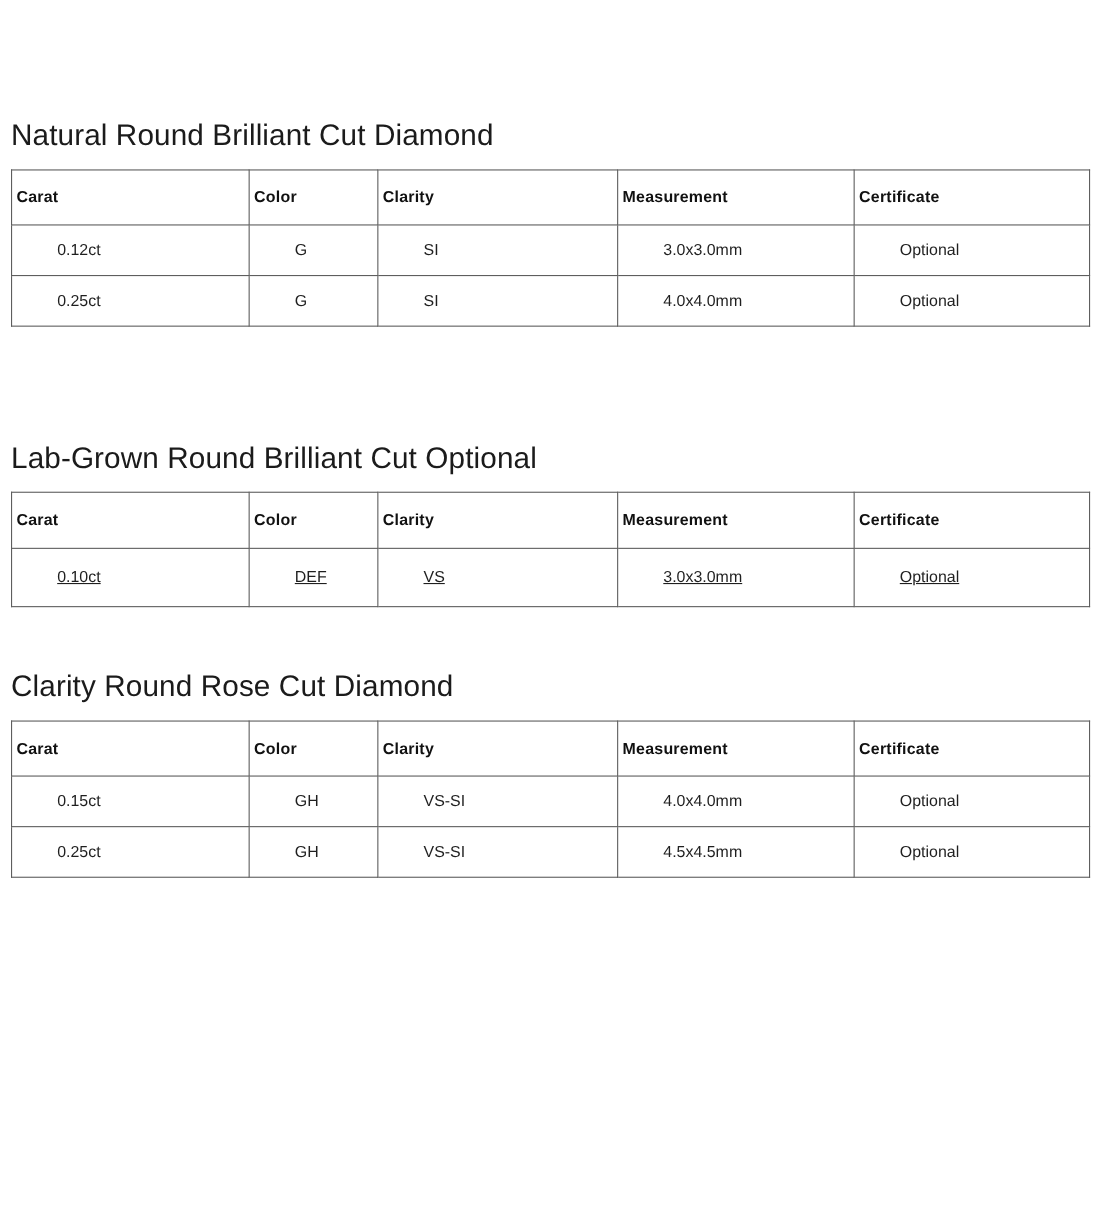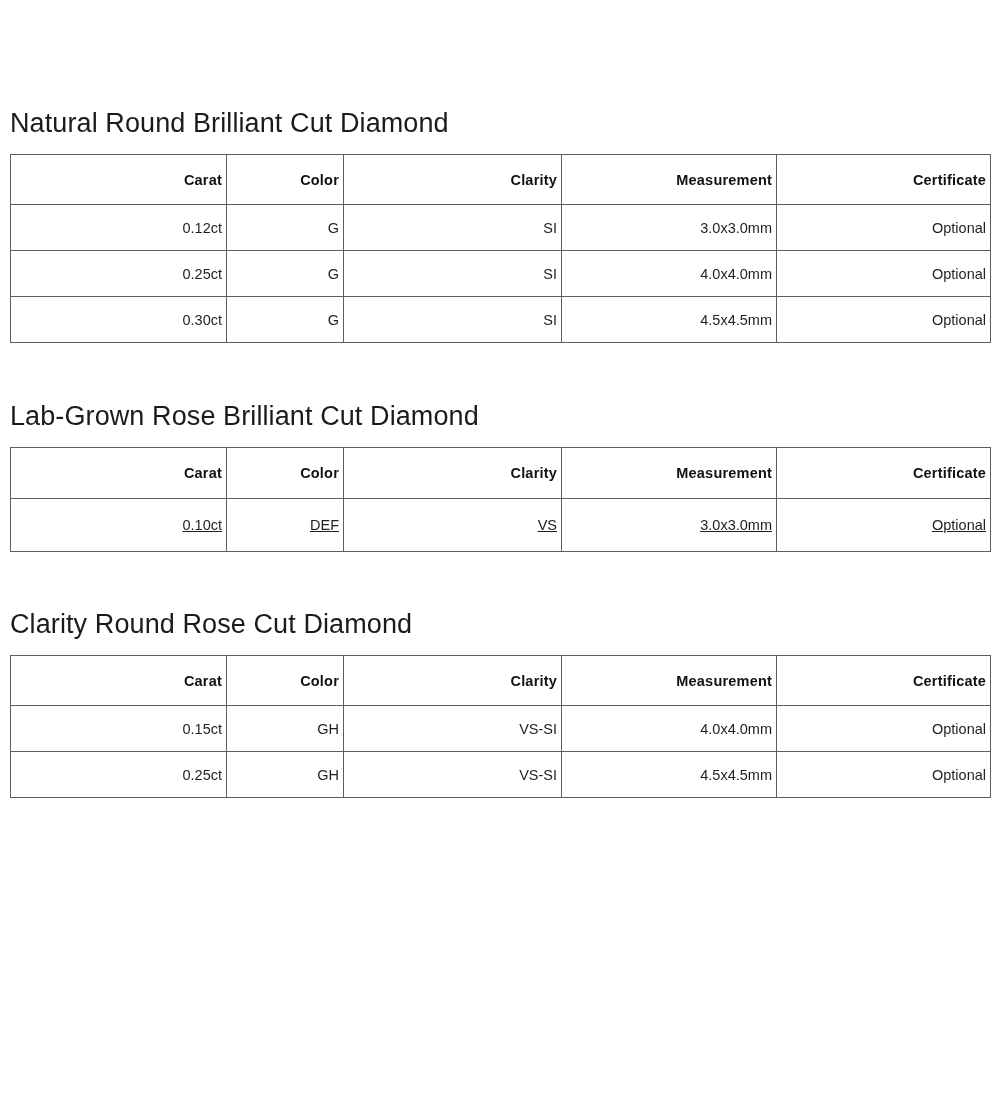--- a/index.html
+++ b/index.html
@@ -43,21 +43,21 @@
 
   table.spec-table {
     width: 980px;
     border-collapse: collapse;
     table-layout: fixed;
     border: 1px solid #5e5e5e;
   }
   table.spec-table td,
   table.spec-table th {
     border: 1px solid #5e5e5e;
-    text-align: right;
+    text-align: left;
     vertical-align: middle;
     padding: 0 4px;
     font-size: 14px;
   }
   table.spec-table th {
     font-weight: 700;
     font-size: 14.5px;
     letter-spacing: 0.2px;
     color: #111111;
     height: 49px;
@@ -111,33 +111,26 @@
           <td>3.0x3.0mm</td>
           <td>Optional</td>
         </tr>
         <tr>
           <td>0.25ct</td>
           <td>G</td>
           <td>SI</td>
           <td>4.0x4.0mm</td>
           <td>Optional</td>
         </tr>
-        <tr>
-          <td>0.30ct</td>
-          <td>G</td>
-          <td>SI</td>
-          <td>4.5x4.5mm</td>
-          <td>Optional</td>
-        </tr>
       </tbody>
     </table>
   </section>
 
   <section class="section" id="section-1">
-    <h2 class="section-title">Lab-Grown Rose Brilliant Cut Diamond</h2>
+    <h2 class="section-title">Lab-Grown Round Brilliant Cut Optional</h2>
     <table class="spec-table">
       <colgroup>
           <col class="c0">
           <col class="c1">
           <col class="c2">
           <col class="c3">
           <col class="c4">
         </colgroup>
       <thead>
         <tr>

